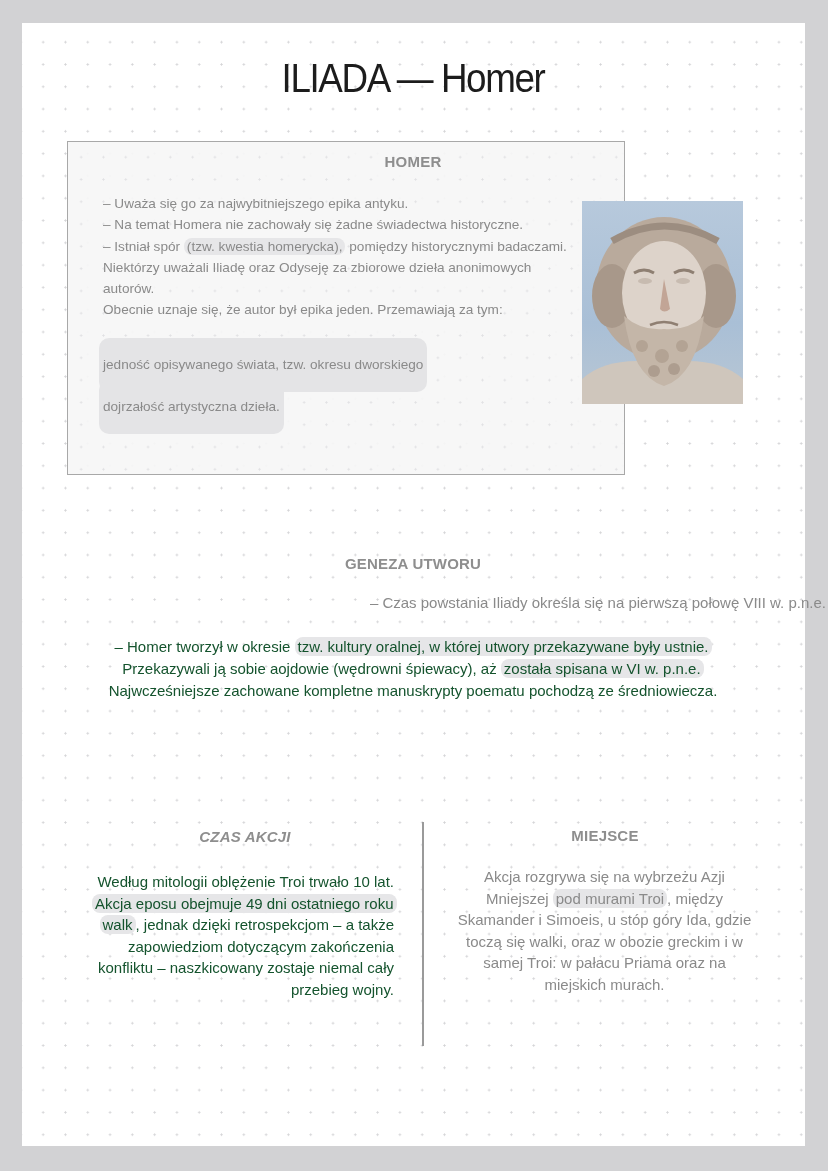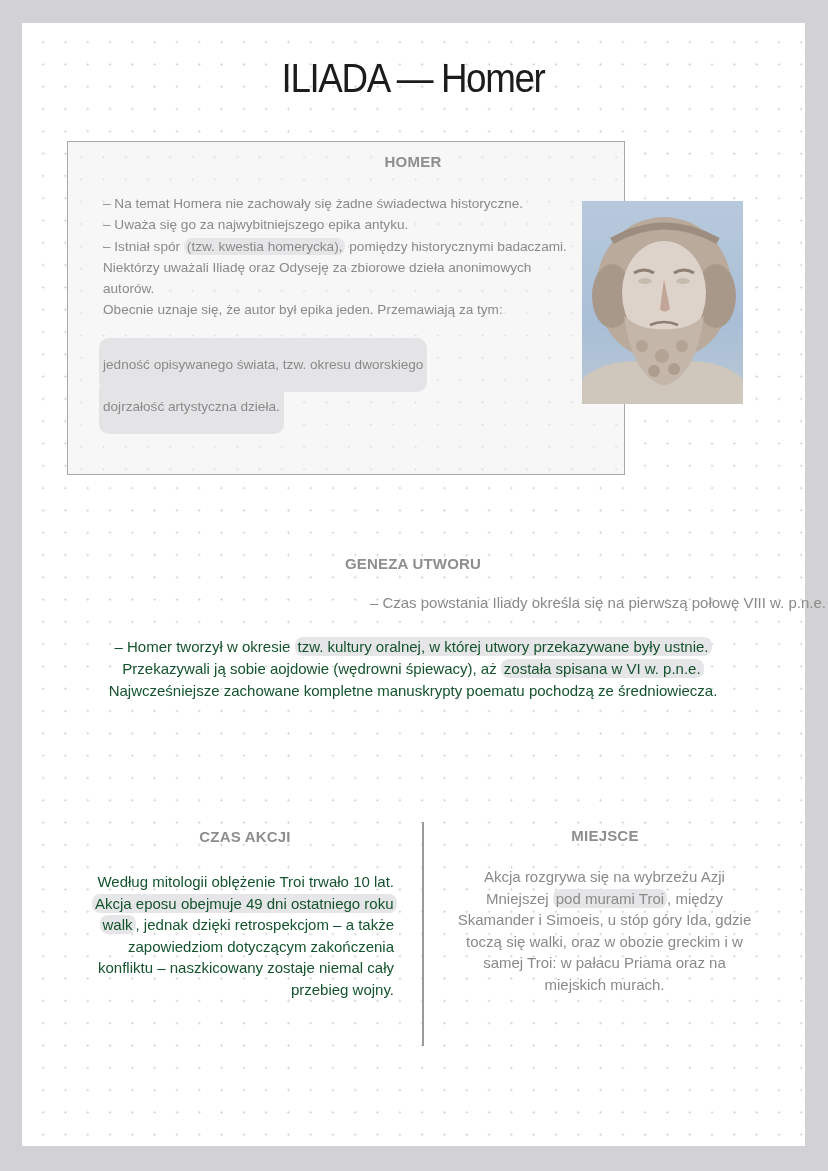--- a/index.html
+++ b/index.html
@@ -102,21 +102,21 @@
     .geneza-p2 {
       position: absolute;
       left: 100px; top: 636px; width: 626px;
       text-align: center;
       font-size: 15px;
       line-height: 22px;
       color: #14532d;
     }
     .col-heading-left {
       position: absolute;
-      left: 130px; top: 828px; width: 230px;
+      left: 130px; top: 828px; width: 230px; font-style: italic;
     }
     .col-heading-right {
       position: absolute;
       left: 490px; top: 827px; width: 230px;
     }
     .col-text-left {
       position: absolute;
       left: 92px; top: 871px; width: 302px;
       text-align: right;
       font-size: 15px;
@@ -142,22 +142,22 @@
 <body>
 
 <div class="page"></div>
 
 <h1 class="title">ILIADA — Homer</h1>
 
 <section class="homer-box">
   <h2 class="section-heading homer-heading">HOMER</h2>
 
   <div class="homer-text">
+    <div>– Uważa się go za najwybitniejszego epika antyku.</div>
     <div style="white-space:nowrap">– Na temat Homera nie zachowały się żadne świadectwa historyczne.</div>
-    <div>– Uważa się go za najwybitniejszego epika antyku.</div>
     <div>
       <span>– Istniał spór </span><span class="hl">(tzw. kwestia homerycka),</span><span> pomiędzy historycznymi badaczami. Niektórzy uważali Iliadę oraz Odyseję za zbiorowe dzieła anonimowych autorów.</span>
     </div>
     <div>Obecnie uznaje się, że autor był epika jeden. Przemawiają za tym:</div>
   </div>
 
   <div class="arg-list">
     <div class="arg-row"><span class="arg-item">jedność opisywanego świata, tzw. okresu dworskiego</span></div>
     <div class="arg-row"><span class="arg-item">dojrzałość artystyczna dzieła.</span></div>
   </div>

